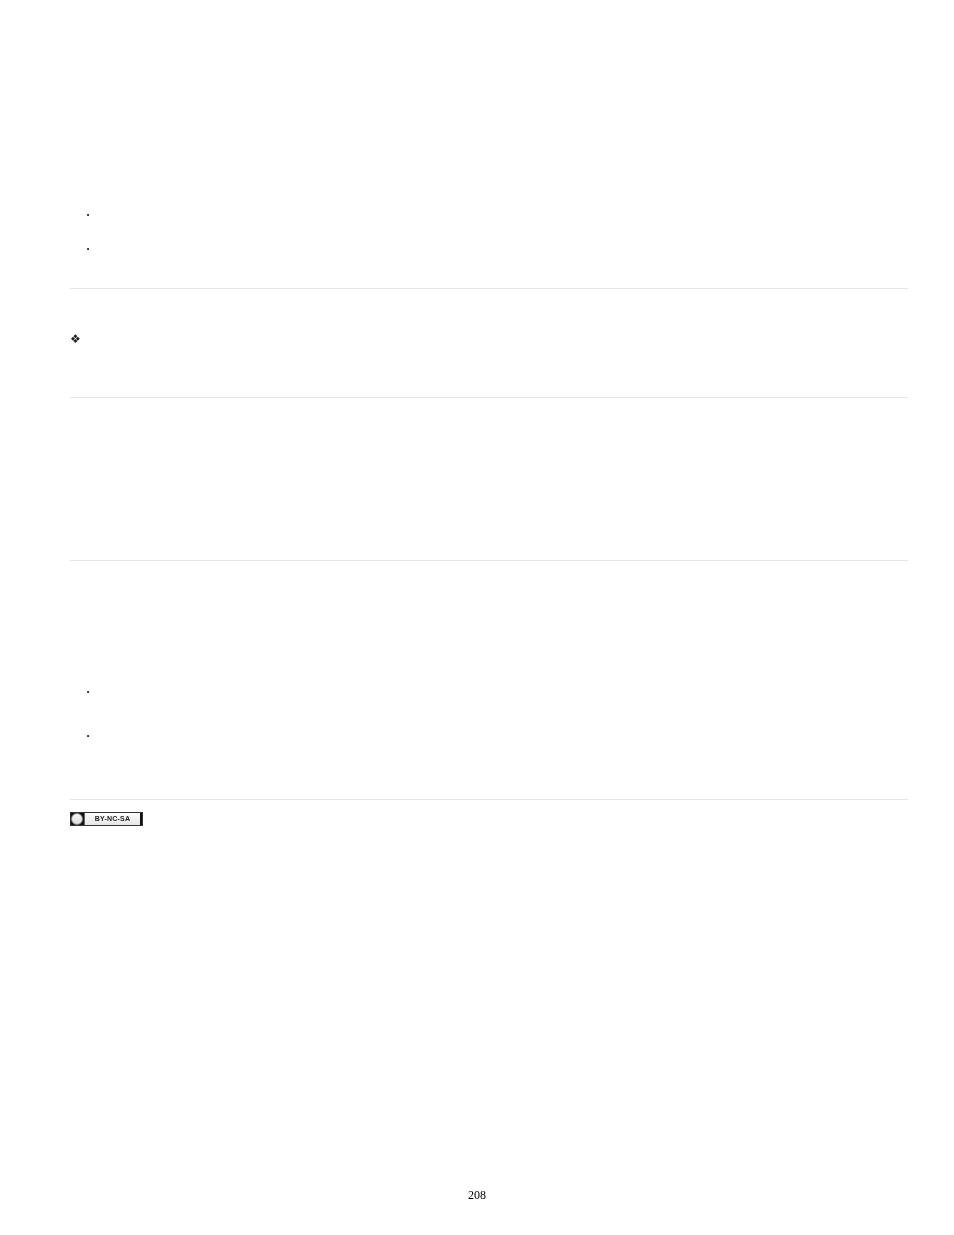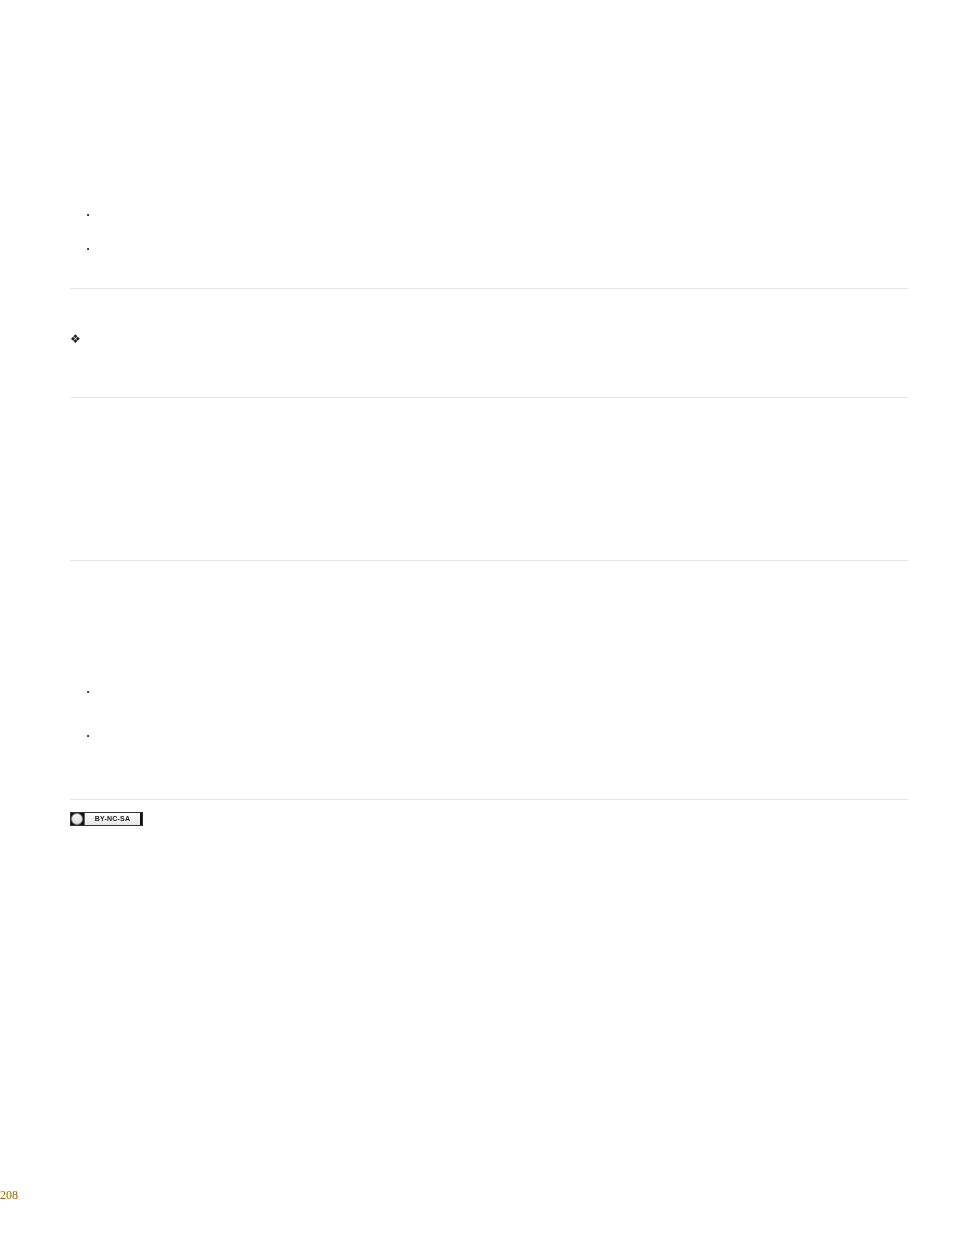--- a/index.html
+++ b/index.html
@@ -92,22 +92,23 @@
     line-height: 12px;
     letter-spacing: 0.2px;
     margin: 0;
     border-left: 1px solid #666;
   }
   .page-number {
     position: absolute;
     bottom: 32px;
     left: 0;
     width: 100%;
+    text-align: center;
     font-size: 12px;
-    color: #a16207;
+    color: #000000;
   }
 </style>
 </head>
 <body>
 
 <div class="page">
 
   <div class="row">
     <div class="bullet-col">•</div>
     <div class="content-col"></div>

